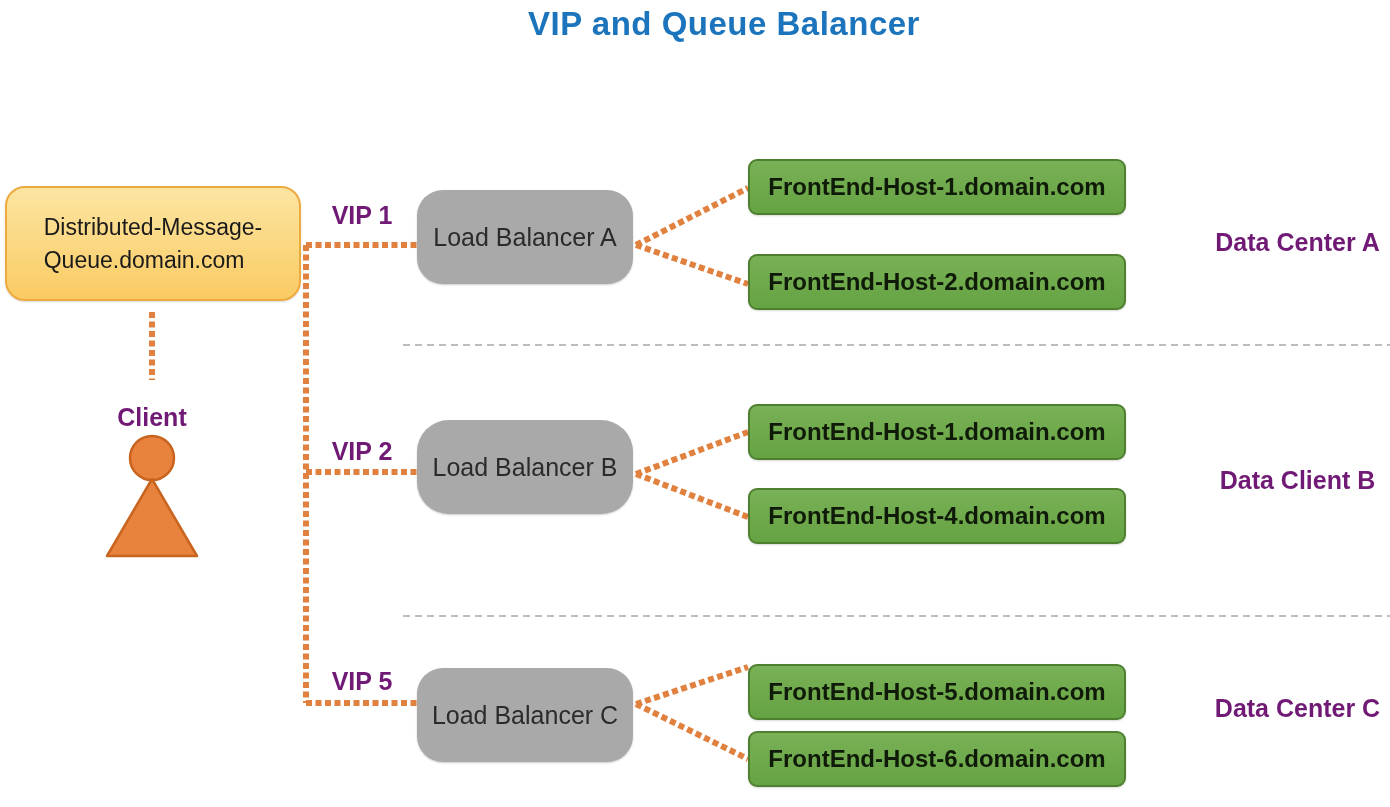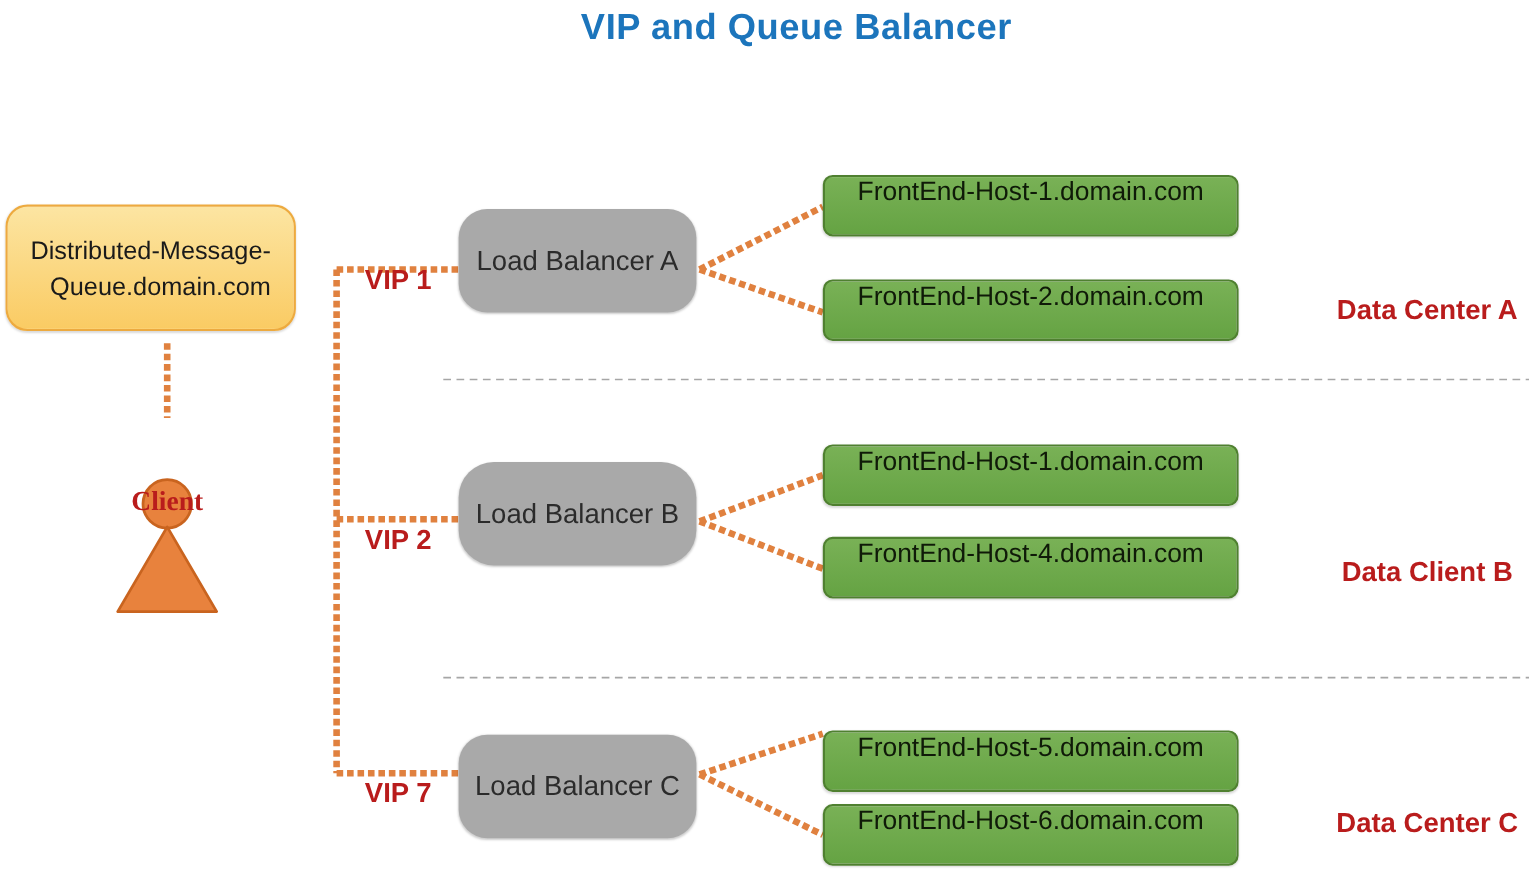--- a/index.html
+++ b/index.html
@@ -16,61 +16,61 @@
   .abs { position: absolute; z-index: 1; }
   .title {
     left: 58px; right: 0; top: 5px;
     text-align: center;
     font-size: 33px;
     font-weight: 700;
     color: var(--title_blue, #1C75BC);
     letter-spacing: 0.5px;
   }
   .queue-box {
-    left: 5px; top: 186px; width: 264px; height: 115px;
+    left: 5px; top: 186px; width: 296px; height: 115px;
     background: linear-gradient(180deg, var(--queue_yellow_light, #FCE5A2), var(--queue_yellow, #FACB63));
     border: 2px solid var(--queue_border, #EDAA3F);
     border-radius: 20px;
     display: flex; align-items: center; justify-content: center;
-    text-align: right;
+    text-align: left;
     font-size: 23px;
     color: #1a1a1a;
     line-height: 1.4;
     box-shadow: 0 1px 2px rgba(0,0,0,0.15);
   }
   .queue-box span { white-space: pre-line; }
   .bold-label {
     font-weight: 700;
-    color: #b91c1c;
+    color: #701a75;
     font-size: 25px;
     text-align: center;
-    margin-top: 40px;
   }
   .lb-box {
     left: 417px; width: 216px; height: 94px;
     background: var(--lb_gray, #A9A9A9);
     border-radius: 26px;
     display: flex; align-items: center; justify-content: center;
     font-size: 25px;
     color: #2b2b2b;
     box-shadow: 0 1px 2px rgba(0,0,0,0.2);
   }
   .host-box {
     left: 748px; width: 378px; height: 56px;
     background: linear-gradient(180deg, var(--host_green_light, #79B156), var(--host_green, #65A343));
     border: 2px solid var(--host_green_border, #4F8030);
     border-radius: 9px;
-    display: flex; align-items: flex-start; justify-content: center;
+    display: flex; align-items: center; justify-content: center;
     font-size: 24px;
     color: #0f1a08;
     box-shadow: 0 1px 2px rgba(0,0,0,0.15);
+    font-weight: bold;
   }
   .dc-label { left: 1205px; width: 185px; }
   .vip-label { left: 312px; width: 100px; }
-  .client-label { left: 92px; width: 120px; top: 403px; font-family: Liberation Serif, serif; }
+  .client-label { left: 92px; width: 120px; top: 403px; }
   .dot {
     fill: none;
     stroke: var(--accent_orange, #E0813F);
     stroke-width: 6;
     stroke-dasharray: 6 3.5;
   }
   .divider {
     stroke: var(--divider_gray, #A6A6A6);
     stroke-width: 1.5;
     stroke-dasharray: 7 5;
@@ -116,21 +116,21 @@
 
   <div class="abs queue-box">
     <span>Distributed-Message-
 Queue.domain.com</span>
   </div>
 
   <div class="abs bold-label client-label">Client</div>
 
   <div class="abs bold-label vip-label" style="top:201px;">VIP 1</div>
   <div class="abs bold-label vip-label" style="top:437px;">VIP 2</div>
-  <div class="abs bold-label vip-label" style="top:667px;">VIP 7</div>
+  <div class="abs bold-label vip-label" style="top:667px;">VIP 5</div>
 
   <div class="abs lb-box" style="top:190px;">
     <span>Load Balancer A</span>
   </div>
   <div class="abs lb-box" style="top:420px;border-radius:32px;">
     <span>Load Balancer B</span>
   </div>
   <div class="abs lb-box" style="top:668px;">
     <span>Load Balancer C</span>
   </div>

